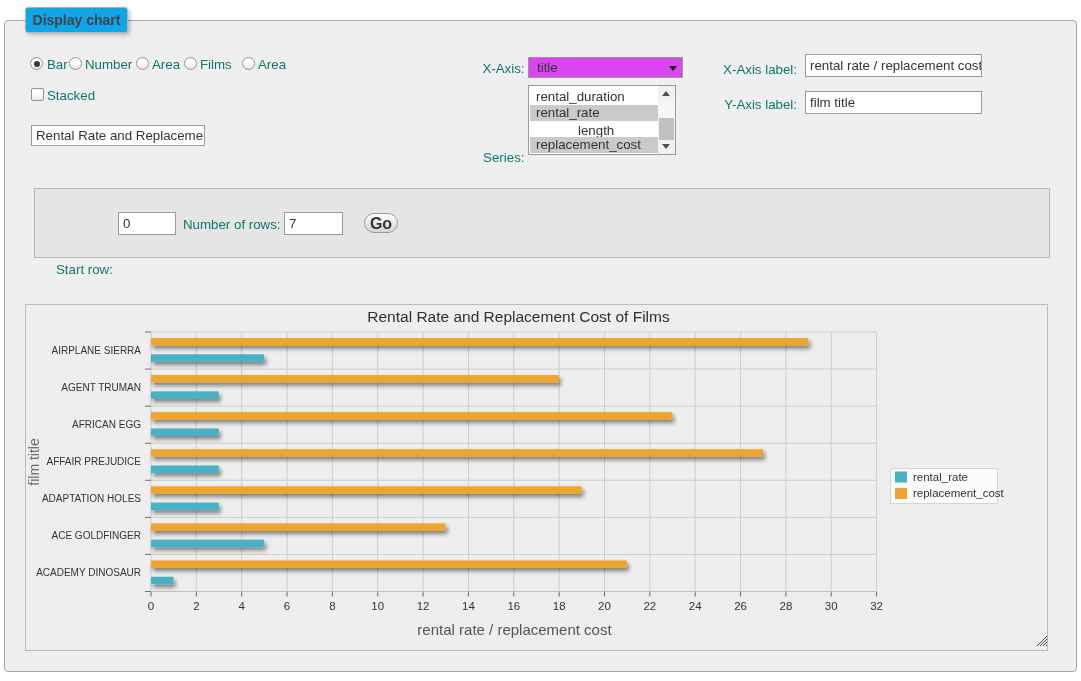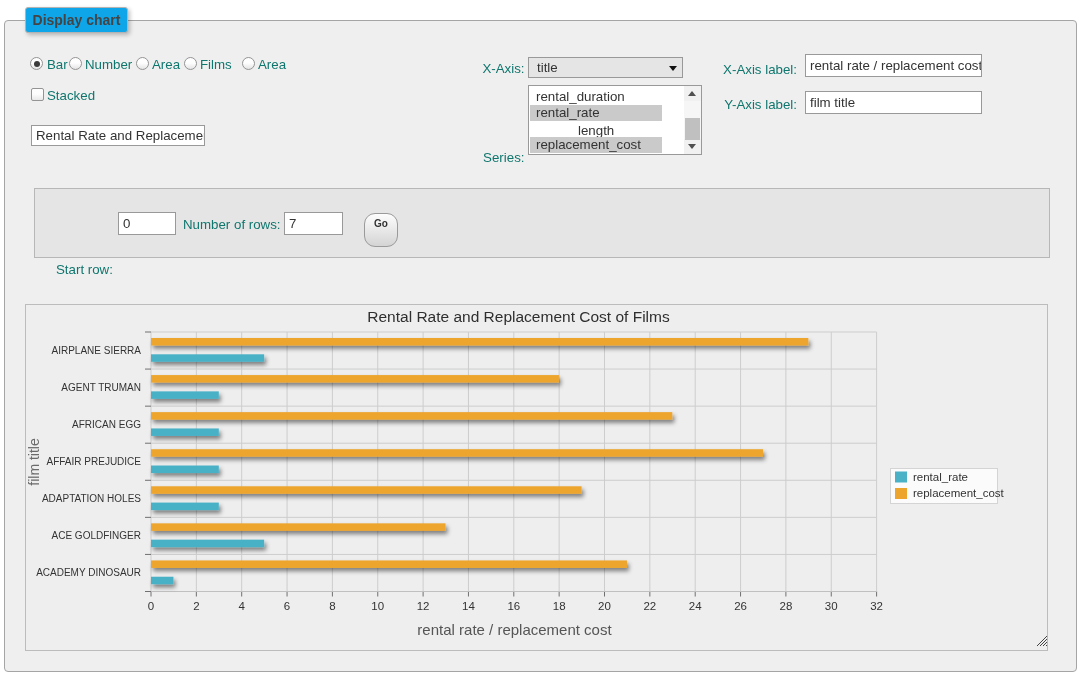--- a/index.html
+++ b/index.html
@@ -7,35 +7,35 @@
 .lbl { position:absolute; font-size:13.3px; color:#0f766e; white-space:nowrap; }
 .inp { position:absolute; background:#fff; border:1px solid #999; font-size:13.3px; color:#333; padding:0 0 0 4px; line-height:19px; white-space:nowrap; overflow:hidden; }
 
 #fs { position:absolute; left:4px; top:20px; width:1073px; height:652px; background:#efefef; border:1px solid #a5a5a5; border-radius:4px; }
 #legend { position:absolute; left:25px; top:7px; width:103px; height:26px; background:#0ea5e9; border:1px solid #b3b3b3; border-radius:3px; box-shadow:2px 2px 4px rgba(0,0,0,0.25); font-size:14px; font-weight:bold; color:#444; text-align:center; line-height:24px; }
 
 .radio { position:absolute; width:13px; height:13px; border:1px solid #949494; border-radius:50%; background:linear-gradient(#fefefe 45%,#e4e4e4); }
 .radio.on::after { content:""; position:absolute; left:2.5px; top:2.5px; width:6px; height:6px; border-radius:50%; background:#3b3b3b; }
 .check { position:absolute; width:13px; height:13px; border:1px solid #949494; background:linear-gradient(#fdfdfd 45%,#e9e9e9); border-radius:2px; }
 
-#xsel { position:absolute; left:528px; top:57px; width:155px; height:21px; background:#e5e5e5; border:1px solid #999; }
+#xsel { position:absolute; left:528px; top:57px; width:155px; height:21px; background:#d946ef; border:1px solid #999; }
 #xsel .txt { position:absolute; left:8px; top:2px; font-size:13.3px; color:#333; }
 #xsel .arr { position:absolute; right:5px; top:8px; width:0; height:0; border-left:4px solid transparent; border-right:4px solid transparent; border-top:5px solid #111; }
 
-#msel { position:absolute; left:528px; top:85px; width:174px; height:70px; background:#fff; border:1px solid #999; overflow:hidden; }
+#msel { position:absolute; left:528px; top:85px; width:148px; height:70px; background:#fff; border:1px solid #999; overflow:hidden; }
 #msel .opt { position:absolute; left:1px; width:132px; height:16px; font-size:13.3px; color:#333; padding-left:6px; line-height:15px; white-space:nowrap; }
 #msel .opt.sel { background:#cacaca; }
 #msel .sb { position:absolute; right:0; top:0; width:17px; height:68px; background:#f6f6f6; }
 #msel .sbtn { position:absolute; right:0; width:17px; height:15px; background:#f1f1f1; }
 #msel .thumb { position:absolute; right:1px; top:32px; width:15px; height:22px; background:#c0c0c0; }
 .tri-up { position:absolute; left:4px; top:5px; width:0; height:0; border-left:4.5px solid transparent; border-right:4.5px solid transparent; border-bottom:5px solid #505050; }
 .tri-dn { position:absolute; left:4px; top:5px; width:0; height:0; border-left:4.5px solid transparent; border-right:4.5px solid transparent; border-top:5px solid #505050; }
 
 #rowbox { position:absolute; left:34px; top:188px; width:1016px; height:70px; background:#e5e5e5; border:1px solid #b7b7b7; }
-#gobtn { position:absolute; left:364px; top:213px; width:34px; height:34px; border:1px solid #9a9a9a; border-radius:11px; background:linear-gradient(#fdfdfd,#d4d4d4); font-size:10px; font-weight:bold; color:#333; text-align:center; line-height:20px; }
+#gobtn { position:absolute; left:364px; top:213px; width:34px; height:20px; border:1px solid #9a9a9a; border-radius:11px; background:linear-gradient(#fdfdfd,#d4d4d4); font-size:16px; font-weight:bold; color:#333; text-align:center; line-height:20px; }
 
 #chart { position:absolute; left:25px; top:304px; width:1023px; height:347px; background:#eeeeee; border:1px solid #bcbcbc; }
 </style>
 </head>
 <body>
 <div id="fs"></div>
 <div id="legend">Display chart</div>
 
 <div class="radio on" style="left:30px; top:57px;"></div>
 <div class="lbl" style="left:47px; top:57px;">Bar</div>

